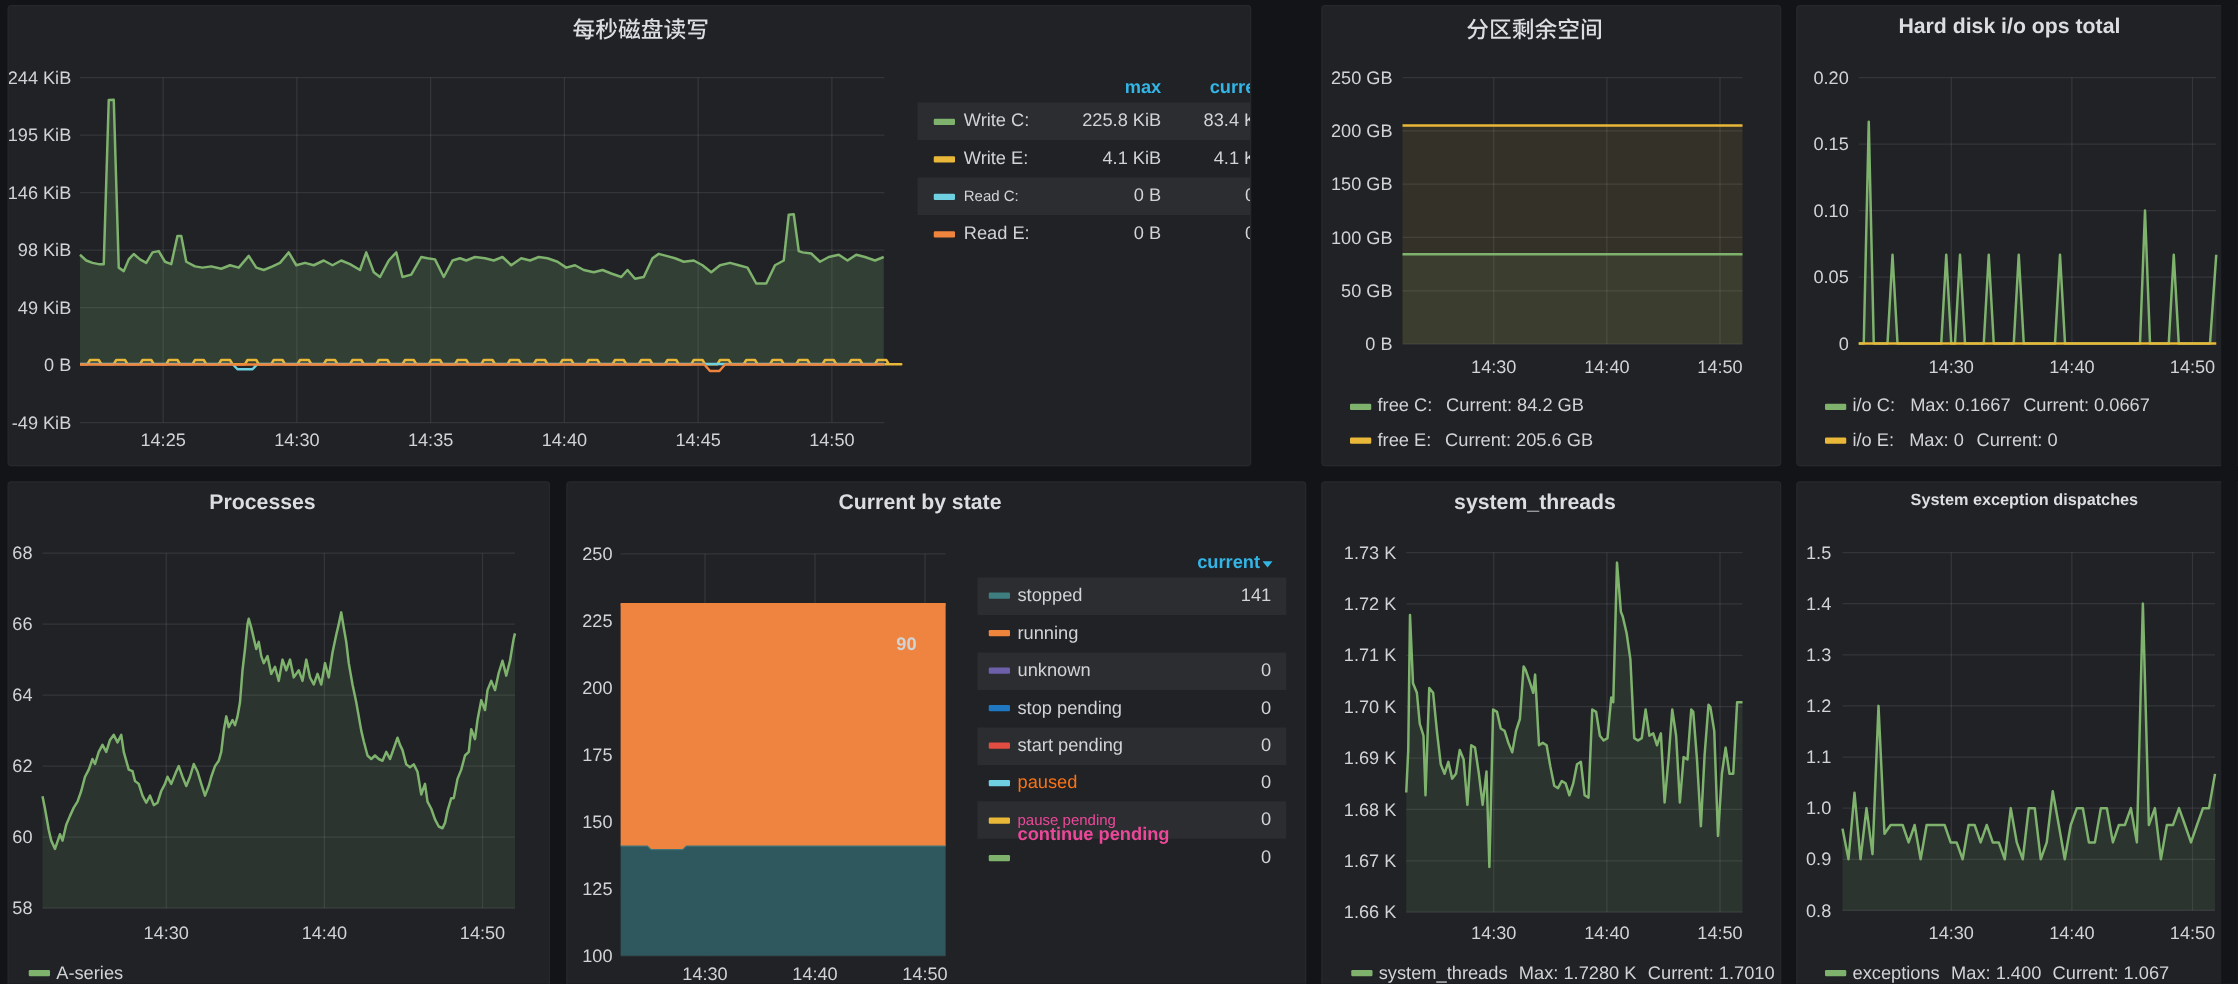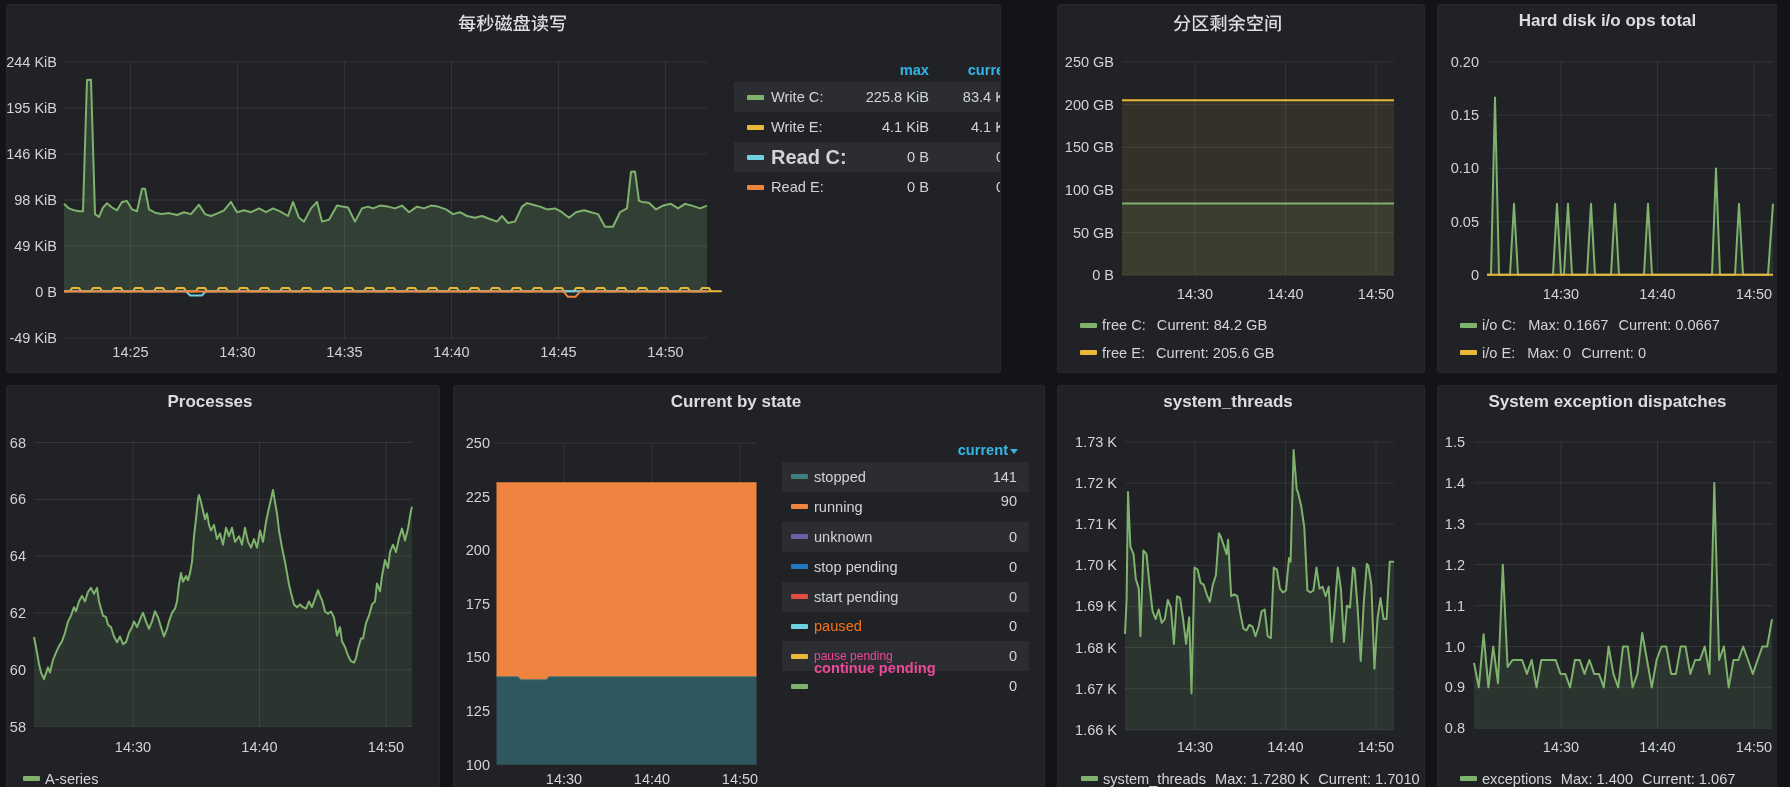--- a/index.html
+++ b/index.html
@@ -54,21 +54,21 @@
     <div style="position:absolute;left:740px;top:90px;width:17px;height:5px;border-radius:1px;background:#7EB26D"></div>
     <div style="position:absolute;left:764px;top:82px;height:20px;line-height:20px;font-size:14.6px;color:#d2d3d6;font-weight:normal;white-space:nowrap;">Write C:</div>
     <div style="position:absolute;left:622px;top:82px;width:300px;height:20px;line-height:20px;font-size:14.6px;color:#d2d3d6;font-weight:normal;text-align:right;white-space:nowrap">225.8 KiB</div>
     <div style="position:absolute;left:711px;top:82px;width:300px;height:20px;line-height:20px;font-size:14.6px;color:#d2d3d6;font-weight:normal;text-align:right;white-space:nowrap">83.4 KiB</div>
     <div style="position:absolute;left:740px;top:120px;width:17px;height:5px;border-radius:1px;background:#EAB839"></div>
     <div style="position:absolute;left:764px;top:112px;height:20px;line-height:20px;font-size:14.6px;color:#d2d3d6;font-weight:normal;white-space:nowrap;">Write E:</div>
     <div style="position:absolute;left:622px;top:112px;width:300px;height:20px;line-height:20px;font-size:14.6px;color:#d2d3d6;font-weight:normal;text-align:right;white-space:nowrap">4.1 KiB</div>
     <div style="position:absolute;left:711px;top:112px;width:300px;height:20px;line-height:20px;font-size:14.6px;color:#d2d3d6;font-weight:normal;text-align:right;white-space:nowrap">4.1 KiB</div>
     <div style="position:absolute;left:727px;top:137px;width:296px;height:30px;background:rgba(255,255,255,0.05)"></div>
     <div style="position:absolute;left:740px;top:150px;width:17px;height:5px;border-radius:1px;background:#6ED0E0"></div>
-    <div style="position:absolute;left:764px;top:142px;height:20px;line-height:20px;font-size:20px;color:#d2d3d6;font-weight:bold;white-space:nowrap;">Read C:</div>
+    <div style="position:absolute;left:764px;top:142px;height:20px;line-height:20px;font-size:12px;color:#d2d3d6;font-weight:normal;white-space:nowrap;">Read C:</div>
     <div style="position:absolute;left:622px;top:142px;width:300px;height:20px;line-height:20px;font-size:14.6px;color:#d2d3d6;font-weight:normal;text-align:right;white-space:nowrap">0 B</div>
     <div style="position:absolute;left:711px;top:142px;width:300px;height:20px;line-height:20px;font-size:14.6px;color:#d2d3d6;font-weight:normal;text-align:right;white-space:nowrap">0 B</div>
     <div style="position:absolute;left:740px;top:180px;width:17px;height:5px;border-radius:1px;background:#EF843C"></div>
     <div style="position:absolute;left:764px;top:172px;height:20px;line-height:20px;font-size:14.6px;color:#d2d3d6;font-weight:normal;white-space:nowrap;">Read E:</div>
     <div style="position:absolute;left:622px;top:172px;width:300px;height:20px;line-height:20px;font-size:14.6px;color:#d2d3d6;font-weight:normal;text-align:right;white-space:nowrap">0 B</div>
     <div style="position:absolute;left:711px;top:172px;width:300px;height:20px;line-height:20px;font-size:14.6px;color:#d2d3d6;font-weight:normal;text-align:right;white-space:nowrap">0 B</div>
   </div>
 <div class="panel" style="left:1057px;top:4px;width:368px;height:369px">
     <svg width="368" height="369" style="position:absolute;left:0;top:0" font-family="Liberation Sans, sans-serif">
       <line x1="64.0" y1="57.0" x2="336.0" y2="57.0" stroke="rgba(255,255,255,0.09)" stroke-width="1"></line>
@@ -193,21 +193,21 @@
     <div style="position:absolute;left:254px;top:54px;width:300px;height:20px;line-height:20px;font-size:14.6px;color:#33b5e5;font-weight:bold;text-align:right;white-space:nowrap">current</div>
     <svg width="10" height="8" style="position:absolute;left:556px;top:61px">
       <polygon points="0,2 8,2 4,7" fill="#33b5e5"></polygon>
     </svg>
     <div style="position:absolute;left:328px;top:76px;width:247px;height:30px;background:rgba(255,255,255,0.05)"></div>
     <div style="position:absolute;left:337px;top:88px;width:17px;height:5px;border-radius:1px;background:#3F7E80"></div>
     <div style="position:absolute;left:360px;top:81px;height:20px;line-height:20px;font-size:14.6px;color:#d2d3d6;font-weight:normal;white-space:nowrap;">stopped</div>
     <div style="position:absolute;left:263px;top:81px;width:300px;height:20px;line-height:20px;font-size:14.6px;color:#d2d3d6;font-weight:normal;text-align:right;white-space:nowrap">141</div>
     <div style="position:absolute;left:337px;top:118px;width:17px;height:5px;border-radius:1px;background:#EF843C"></div>
     <div style="position:absolute;left:360px;top:111px;height:20px;line-height:20px;font-size:14.6px;color:#d2d3d6;font-weight:normal;white-space:nowrap;">running</div>
-    <div style="position:absolute;left:263px;top:105px;width:300px;height:20px;line-height:20px;font-size:14.6px;color:#d2d3d6;font-weight:normal;text-align:right;white-space:nowrap">90</div>
+    <div style="position:absolute;left:263px;top:120px;width:300px;height:20px;line-height:20px;font-size:14.6px;color:#d2d3d6;font-weight:bold;white-space:nowrap">90</div>
     <div style="position:absolute;left:328px;top:136px;width:247px;height:30px;background:rgba(255,255,255,0.05)"></div>
     <div style="position:absolute;left:337px;top:148px;width:17px;height:5px;border-radius:1px;background:#6E5FAA"></div>
     <div style="position:absolute;left:360px;top:141px;height:20px;line-height:20px;font-size:14.6px;color:#d2d3d6;font-weight:normal;white-space:nowrap;">unknown</div>
     <div style="position:absolute;left:263px;top:141px;width:300px;height:20px;line-height:20px;font-size:14.6px;color:#d2d3d6;font-weight:normal;text-align:right;white-space:nowrap">0</div>
     <div style="position:absolute;left:337px;top:178px;width:17px;height:5px;border-radius:1px;background:#1F78C1"></div>
     <div style="position:absolute;left:360px;top:171px;height:20px;line-height:20px;font-size:14.6px;color:#d2d3d6;font-weight:normal;white-space:nowrap;">stop pending</div>
     <div style="position:absolute;left:263px;top:171px;width:300px;height:20px;line-height:20px;font-size:14.6px;color:#d2d3d6;font-weight:normal;text-align:right;white-space:nowrap">0</div>
     <div style="position:absolute;left:328px;top:196px;width:247px;height:30px;background:rgba(255,255,255,0.05)"></div>
     <div style="position:absolute;left:337px;top:208px;width:17px;height:5px;border-radius:1px;background:#E24D42"></div>
     <div style="position:absolute;left:360px;top:201px;height:20px;line-height:20px;font-size:14.6px;color:#d2d3d6;font-weight:normal;white-space:nowrap;">start pending</div>
@@ -274,16 +274,16 @@
       <text x="27.0" y="142.8" text-anchor="end" font-size="14.5px" fill="#d2d3d6" font-weight="normal">1.3</text>
       <text x="27.0" y="183.7" text-anchor="end" font-size="14.5px" fill="#d2d3d6" font-weight="normal">1.2</text>
       <text x="27.0" y="224.6" text-anchor="end" font-size="14.5px" fill="#d2d3d6" font-weight="normal">1.1</text>
       <text x="27.0" y="265.5" text-anchor="end" font-size="14.5px" fill="#d2d3d6" font-weight="normal">1.0</text>
       <text x="27.0" y="306.4" text-anchor="end" font-size="14.5px" fill="#d2d3d6" font-weight="normal">0.9</text>
       <text x="27.0" y="347.3" text-anchor="end" font-size="14.5px" fill="#d2d3d6" font-weight="normal">0.8</text>
       <text x="123.0" y="365.5" text-anchor="middle" font-size="14.5px" fill="#d2d3d6" font-weight="normal">14:30</text>
       <text x="219.5" y="365.5" text-anchor="middle" font-size="14.5px" fill="#d2d3d6" font-weight="normal">14:40</text>
       <text x="316.0" y="365.5" text-anchor="middle" font-size="14.5px" fill="#d2d3d6" font-weight="normal">14:50</text>
     </svg>
-    <div class="ptitle" style="top:6px;left:0;width:339px;font-size:17px">System exception dispatches</div>
+    <div class="ptitle" style="top:6px;left:12px;width:339px;font-size:13px">System exception dispatches</div>
     <div style="position:absolute;left:22px;top:390px;width:17px;height:5px;border-radius:1px;background:#7EB26D"></div>
     <div style="position:absolute;left:44px;top:383px;height:20px;line-height:20px;font-size:14.6px;color:#d2d3d6;font-weight:normal;white-space:nowrap;">exceptions <span style="display:inline-block;width:5px"></span>Max: 1.400 <span style="display:inline-block;width:5px"></span>Current: 1.067</div>
   </div>
 <div style="position:absolute;left:1777px;top:0;width:13px;height:787px;background:#131418"></div>
 </body></html>

